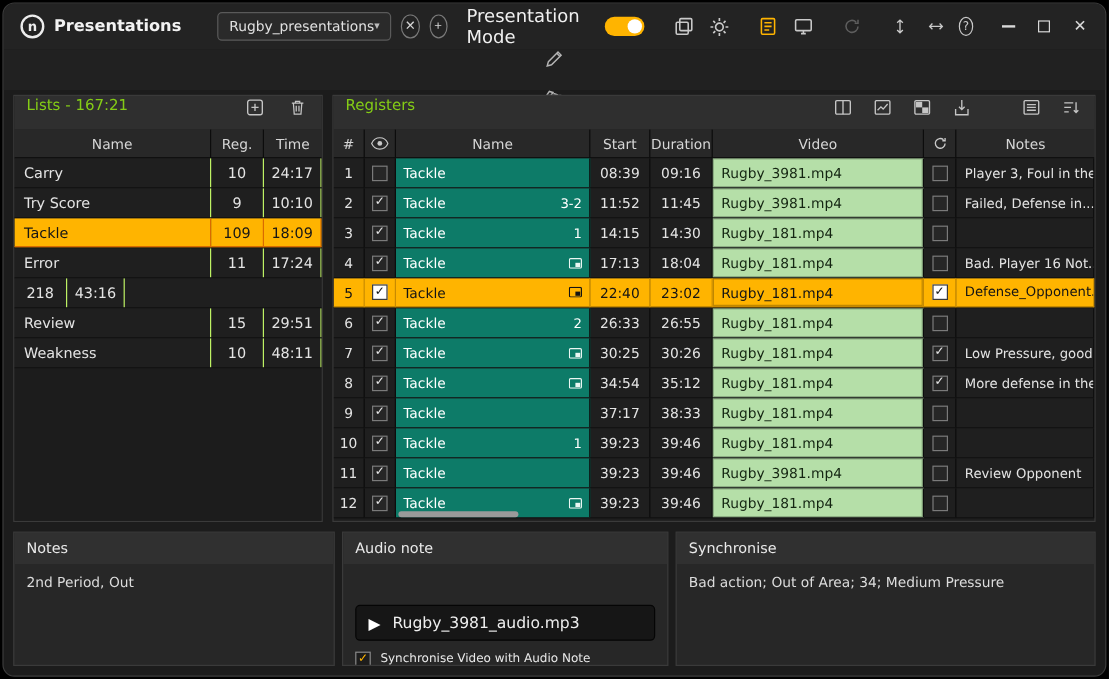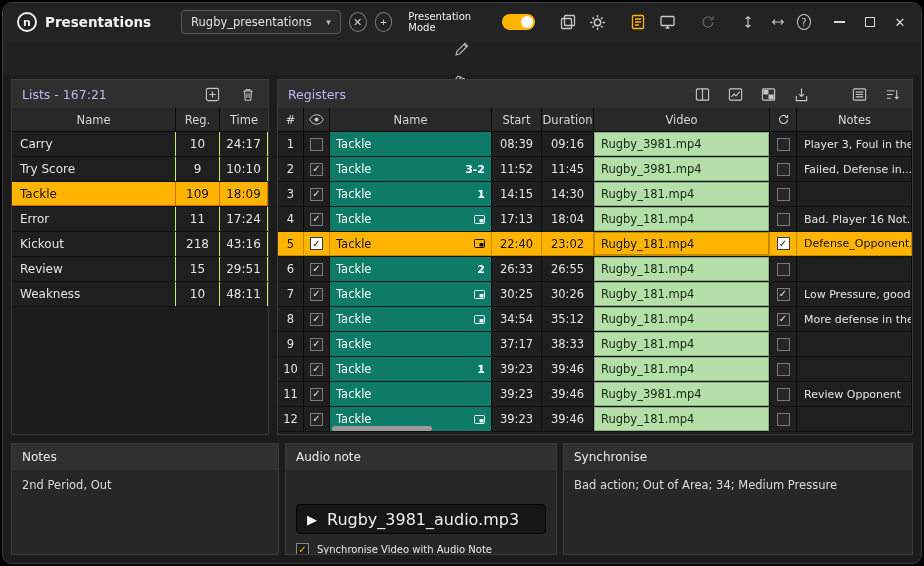--- a/index.html
+++ b/index.html
@@ -14,21 +14,21 @@
   .logo { width:20px; height:20px; border:2px solid #ececec; border-radius:50%;
           display:flex; align-items:center; justify-content:center;
           color:#ececec; font-size:11px; font-weight:bold; flex:none; }
   .app-title { font-size:13.5px; font-weight:bold; color:#f2f2f2; margin-right:22px; }
   .dropdown { width:180px; height:24px; background:#2a2a2a; border:1px solid #5a5a5a; border-radius:4px;
               display:flex; align-items:center; padding:0 9px; font-size:11.5px; color:#e0e0e0; }
   .dropdown .chev { margin-left:auto; font-size:9px; color:#bbb; }
   .circ { width:20px; height:20px; border:1px solid #7a7a7a; border-radius:50%; background:none;
           color:#d5d5d5; font-size:11px; line-height:1; display:flex; align-items:center; justify-content:center; }
   .tb-spacer { flex:1; }
-  .pm-label { font-size:10px; color:#f0f0f0; margin-right:4px; }
+  .pm-label { font-size:15px; color:#f0f0f0; margin-right:4px; }
   .toggle { width:33px; height:16px; border-radius:9px; background:#ffb400; position:relative; flex:none; }
   .toggle::after { content:''; position:absolute; right:2px; top:2px; width:12px; height:12px; border-radius:50%; background:#fff; }
   .tico { width:22px; height:22px; display:flex; align-items:center; justify-content:center; color:#c9c9c9; flex:none; }
   .tico svg { stroke:#c9c9c9; fill:none; stroke-width:1.3; }
   .tico.active svg { stroke:#ffb400; }
   .tico.dim svg { stroke:#5d5d5d; }
   .help-circle { width:16px; height:16px; border:1.3px solid #c9c9c9; border-radius:50%;
                  font-size:10px; color:#c9c9c9; display:flex; align-items:center; justify-content:center; }
   .winctl { display:flex; align-items:center; gap:16px; margin-left:14px; }
   .wc { width:14px; height:14px; display:flex; align-items:center; justify-content:center; color:#d8d8d8; }
@@ -40,22 +40,22 @@
   .toolbar { height:34px; display:flex; align-items:center; padding:0 18px; gap:17px; background:#212121;flex-direction:column; }
   .tlico { width:20px; height:20px; display:flex; align-items:center; justify-content:center; }
   .tlico svg { stroke:#b5b5b5; fill:none; stroke-width:1.2; }
   .tlico.dim svg { stroke:#666; }
   .adv { margin-left:auto; display:flex; align-items:center; gap:10px; }
   .adv-label { font-size:12.5px; color:#f0f0f0; }
 
   
   .main { position:absolute; left:8px; top:76px; width:902px; height:356px; display:flex; gap:8px; }
   .panel { border:1px solid #3a3a3a; background:#1e1e1e; display:flex; flex-direction:column; overflow:hidden; }
-  .phead { height:28px; background:#2f2f2f; display:flex; align-items:center; padding:0 10px;
-           font-size:12.5px; color:#c4b5fd; flex:none; }
+  .phead { height:28px; background:#2f2f2f; display:flex; align-items:flex-start; padding:0 10px;
+           font-size:12.5px; color:#84cc16; flex:none; }
   .phead .hico { width:20px; height:18px; display:flex; align-items:center; justify-content:center; }
   .phead .hico svg { stroke:#c5c5c5; fill:none; stroke-width:1.2; }
 
   
   .lists-panel { width:258px; }
   .lists-head-icons { margin-left:auto; display:flex; gap:16px; }
   .thead { display:flex; height:24px; background:#282828; border-bottom:1px solid #0c0c0c; flex:none; }
   .th { display:flex; align-items:center; justify-content:center; font-size:11.5px; color:#d6d6d6;
         border-right:1px solid #0c0c0c; }
   .th:last-child { border-right:none; }
@@ -73,21 +73,21 @@
   .reg-head-gap { width:12px; }
   .c-num { width:26px; } .c-eye { width:26px; } .c-name { width:162px; }
   .c-start { width:50px; } .c-dur { width:52px; } .c-video { width:176px; }
   .c-sync { width:27px; } .c-notes { flex:1; }
   .rrow { display:flex; height:25px; background:#1f1f1f; border-bottom:1px solid #111; }
   .rc { display:flex; align-items:center; font-size:11.5px; color:#e4e4e4;
         border-right:1px solid #0c0c0c; overflow:hidden; white-space:nowrap; }
   .rc.c-num, .rc.c-eye, .rc.c-start, .rc.c-dur, .rc.c-sync { justify-content:center; }
   .rc.c-name { background:#0d7b68; color:#fff; padding:0 6px; gap:4px; }
   .rc.c-name .nm { flex:1; overflow:hidden; }
-  .rc.c-name .tag { font-weight:bold; font-size:11px; }
+  .rc.c-name .tag { font-weight:normal; font-size:11px; }
   .rc.c-name .clip { display:flex; color:#eaf6f2; }
   .rc.c-video { background:#b5dfa8; color:#142512; padding:0 7px; box-shadow:inset 0 0 0 1px rgba(0,0,0,.22); }
   .rc.c-notes { padding:0 7px; font-size:11px; }
   .cb { width:13px; height:13px; border:1px solid #7a7a7a; background:#262626; color:#e8e8e8;
         display:flex; align-items:center; justify-content:center; font-size:10px; line-height:1; flex:none; }
   .rrow.rowsel .rc { background:#ffb400; color:#141414; border-right-color:#c88a00; border-bottom:1px solid #c88a00; }
   .rrow.rowsel .rc.c-name { background:#ffb400; color:#141414; }
   .rrow.rowsel .rc.c-name .clip { color:#141414; }
   .rrow.rowsel .rc.c-video { background:#ffb400; color:#141414; box-shadow:inset 0 0 0 1px rgba(0,0,0,.25); }
   .rrow.rowsel .cb { background:#fff; border-color:#3a3a3a; color:#111; }
@@ -98,21 +98,21 @@
   .bpanel { border:1px solid #3a3a3a; background:#272727; display:flex; flex-direction:column; overflow:hidden; }
   .bphead { height:26px; background:#303030; display:flex; align-items:center; padding:0 10px;
             font-size:12px; color:#eaeaea; flex:none; }
   .bpbody { flex:1; padding:8px 10px; font-size:11.5px; color:#dcdcdc; }
   .notes-panel { width:268px; }
   .audio-panel { width:272px;gap:26px; }
   .descriptors-panel { flex:1; }
   .player { height:30px; background:#161616; border:1px solid #050505; border-radius:4px;
             display:flex; align-items:center; gap:10px; padding:0 10px; margin-bottom:9px; }
   .play-btn { color:#fff; font-size:13px; line-height:1; background:none; border:none; display:flex; }
-  .player-file { font-size:16px; color:#eee; }
+  .player-file { font-size:13px; color:#eee; }
   .sync-row { display:flex; align-items:center; gap:8px; }
   .sync-cb { width:13px; height:13px; border:1px solid #8a8a8a; background:#1d1d1d; color:#ffb400;
              display:flex; align-items:center; justify-content:center; font-size:10px; line-height:1; }
   .sync-label { font-size:10px; color:#e8e8e8;text-align:right; }
 </style>
 </head>
 <body>
 
 <div class="window">
 
@@ -301,21 +301,20 @@
             <div class="lc c-lname">Tackle</div>
             <div class="lc c-lreg">109</div>
             <div class="lc c-ltime">18:09</div>
           </div>
           <div class="lrow">
             <div class="lc c-lname">Error</div>
             <div class="lc c-lreg">11</div>
             <div class="lc c-ltime">17:24</div>
           </div>
           <div class="lrow">
-            <div class="lc c-lname">Kickout</div>
             <div class="lc c-lreg">218</div>
             <div class="lc c-ltime">43:16</div>
           </div>
           <div class="lrow">
             <div class="lc c-lname">Review</div>
             <div class="lc c-lreg">15</div>
             <div class="lc c-ltime">29:51</div>
           </div>
           <div class="lrow">
             <div class="lc c-lname">Weakness</div>

